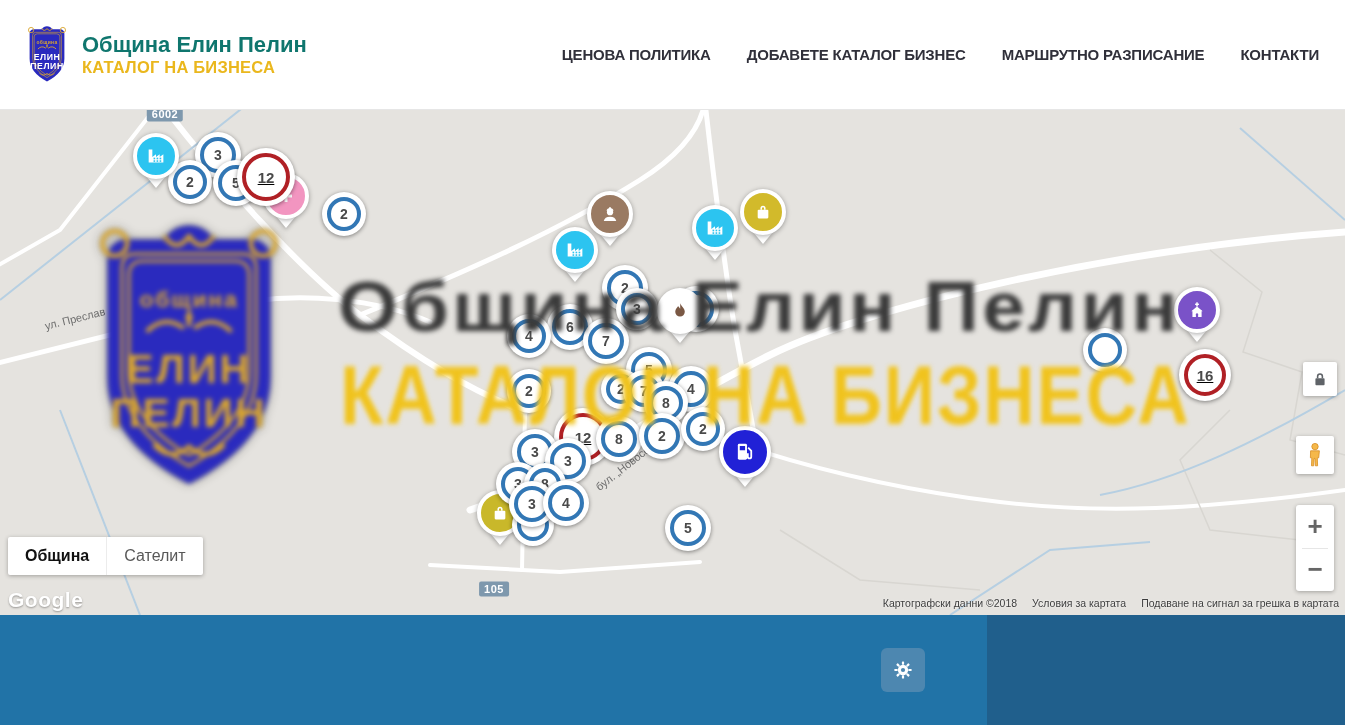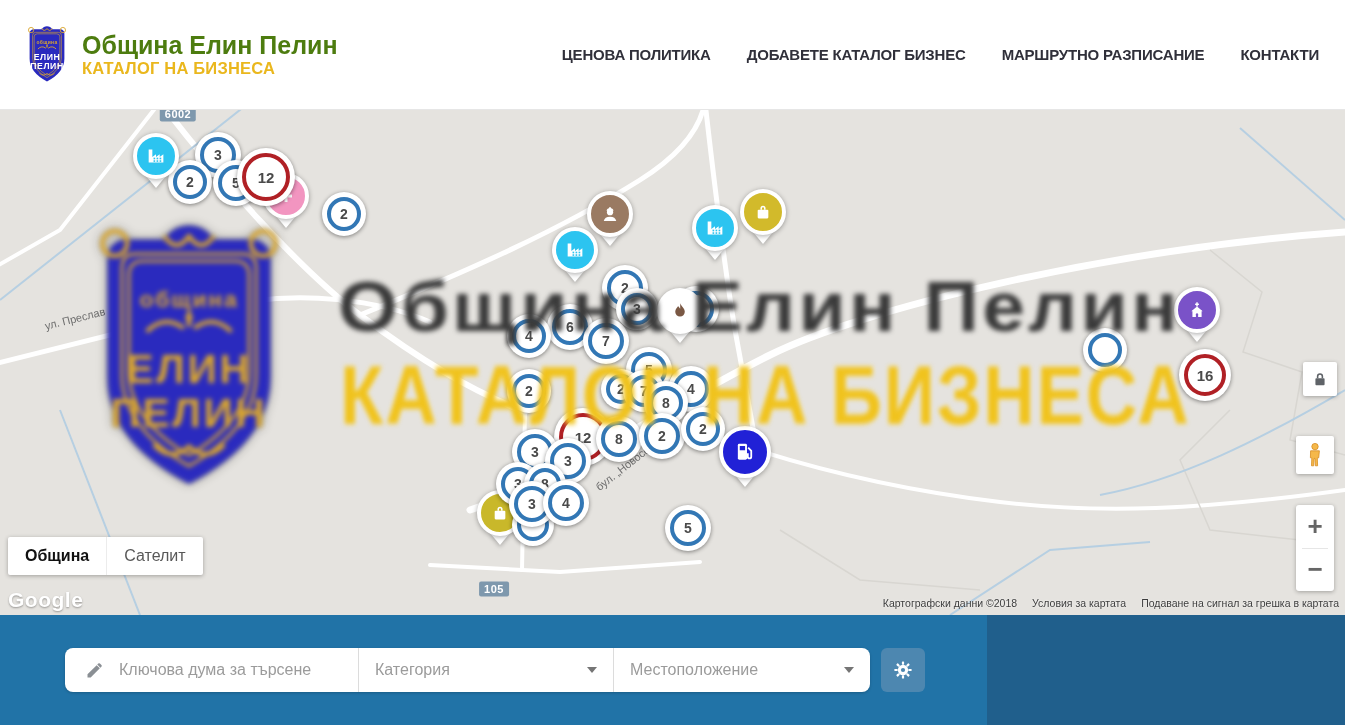--- a/index.html
+++ b/index.html
@@ -6,35 +6,35 @@
   body{
     width:1345px;height:725px;position:relative;overflow:hidden;
     font-family:"Liberation Sans","DejaVu Sans",sans-serif;background:#fff;
   }
   
   #header{position:absolute;left:0;top:0;width:1345px;height:110px;background:#fff;
     border-bottom:1px solid #e6e6e6;display:flex;align-items:center;justify-content:space-between;
     padding:0 26px 0 22px;box-sizing:border-box;z-index:20;}
   .brand{display:flex;align-items:center;gap:10px;cursor:pointer;}
   .brand-text{display:flex;flex-direction:column;line-height:1.15;}
-  .brand-title{font-size:25px;font-weight:bold;color:#4d7c0f;}
+  .brand-title{font-size:22px;font-weight:bold;color:#0f766e;}
   .brand-sub{font-size:16.5px;font-weight:bold;color:#eab71d;letter-spacing:.2px;}
   #nav{display:flex;gap:36px;align-items:center;}
   #nav a{font-size:15px;font-weight:bold;color:#30303a;text-decoration:none;letter-spacing:-.2px;}
   
   #map{position:absolute;left:0;top:110px;width:1345px;height:505px;background:#e5e3df;overflow:hidden;}
   #roads{position:absolute;left:0;top:0;z-index:1;}
   .roadlabel{position:absolute;transform:translate(-50%,-50%);background:#7e98ad;color:#fff;
     font-size:11px;font-weight:bold;padding:1px 5px 2px;border-radius:2px;z-index:2;letter-spacing:.5px;}
   .streetlabel{position:absolute;color:#6e6e6e;font-size:11px;z-index:2;white-space:nowrap;}
   
   .cluster{position:absolute;background:#fff;border-radius:50%;box-shadow:0 1px 4px rgba(0,0,0,.45);z-index:3;}
   .cring{position:absolute;inset:5px;border-radius:50%;border:4px solid #3277b5;
     display:flex;align-items:center;justify-content:center;}
-  .cluster.red .cring{border-color:#b02025;}
+  .cluster.red .cring{border-color:#b02025;text-decoration:underline;}
   .cring span{color:#4a4a4a;font-weight:bold;}
   
   .marker{position:absolute;z-index:4;}
   .marker.under{z-index:2;}
   .tail{position:absolute;left:50%;bottom:-9px;transform:translateX(-50%);
     width:0;height:0;border:10px solid transparent;border-top:12px solid #fff;border-bottom:0;
     filter:drop-shadow(0 2px 2px rgba(0,0,0,.25));}
   .mcirc{position:absolute;inset:0;border-radius:50%;background:var(--mc,#2cc4f0);
     border:4px solid #fff;box-sizing:border-box;box-shadow:0 1px 5px rgba(0,0,0,.35);
     display:flex;align-items:center;justify-content:center;}
@@ -423,21 +423,21 @@
       <div class="cluster blue" style="left: 1083px; top: 218px; width: 44px; height: 44px;">
         <div class="cring">
           <span style="font-size: 14px;"></span>
         </div>
       </div>
       <div class="cluster red" style="left: 1179px; top: 239px; width: 52px; height: 52px;">
         <div class="cring">
           <span style="font-size: 15px;">16</span>
         </div>
       </div>
-      <div class="roadlabel" style="left: 178px; top: 4px; text-align: center;">6002</div>
+      <div class="roadlabel" style="left: 165px; top: 4px; text-align: center;">6002</div>
       <div class="roadlabel" style="left: 494px; top: 459px; margin-top: 20px;">105</div>
       <div class="streetlabel" style="left: 45px; top: 210px; transform: rotate(-14deg); transform-origin: left center;">ул. Преслав</div>
       <div class="streetlabel" style="left: 597px; top: 372px; transform: rotate(-38deg); transform-origin: left center;">бул. „Новосел</div>
       <div class="streetlabel" style="left: 700px; top: 170px; transform: rotate(80deg); transform-origin: left center;">ци</div>
     </div>
 
   <svg id="wm-emblem" viewBox="0 0 120 164">
     <path class="em-shield" d="M14 26 Q14 14 26 14 H46 Q51 6 60 6 Q69 6 74 14 H94 Q106 14 106 26 V92 Q106 128 60 152 Q14 128 14 92 Z"></path>
     <circle class="em-orn" cx="18" cy="16" r="7"></circle>
       <circle class="em-orn" cx="102" cy="16" r="7"></circle>
@@ -481,36 +481,20 @@
   </div>
   <div class="ctrl" id="zoomctl">
     <div class="zbtn">+</div>
     <div id="zoomdiv"></div>
     <div class="zbtn">−</div>
   </div>
 </div>
 
 <div id="searchbar">
   <div id="result-panel"></div>
-  <div id="searchpill">
-    <div class="sp-sec" id="sec-keyword">
-      <svg width="20" height="20" viewBox="0 0 24 24">
-        <path fill="#8a8f94" d="M3 17.2 V21 h3.8 L17.8 10 14 6.2 Z M19.7 8.1 a1.4 1.4 0 0 0 0-2 L17.9 4.3 a1.4 1.4 0 0 0 -2 0 L14.7 5.5 18.5 9.3 Z"></path>
-      </svg>
-      <input id="keyword-input" type="text" placeholder="Ключова дума за търсене" style="">
-    </div>
-    <div class="sp-sec" id="sec-category">
-      <span class="sel-label">Категория</span>
-      <span class="caret"></span>
-    </div>
-    <div class="sp-sec" id="sec-location">
-      <span class="sel-label">Местоположение</span>
-      <span class="caret"></span>
-    </div>
-  </div>
   <div id="gearbtn">
     <svg width="22" height="22" viewBox="0 0 24 24">
       <g fill="#fff">
         <rect x="10.8" y="2.6" width="2.4" height="3.6" rx=".7"></rect>
         <rect x="10.8" y="2.6" width="2.4" height="3.6" rx=".7" transform="rotate(45 12 12)"></rect>
         <rect x="10.8" y="2.6" width="2.4" height="3.6" rx=".7" transform="rotate(90 12 12)"></rect>
         <rect x="10.8" y="2.6" width="2.4" height="3.6" rx=".7" transform="rotate(135 12 12)"></rect>
         <rect x="10.8" y="2.6" width="2.4" height="3.6" rx=".7" transform="rotate(180 12 12)"></rect>
         <rect x="10.8" y="2.6" width="2.4" height="3.6" rx=".7" transform="rotate(225 12 12)"></rect>
         <rect x="10.8" y="2.6" width="2.4" height="3.6" rx=".7" transform="rotate(270 12 12)"></rect>

